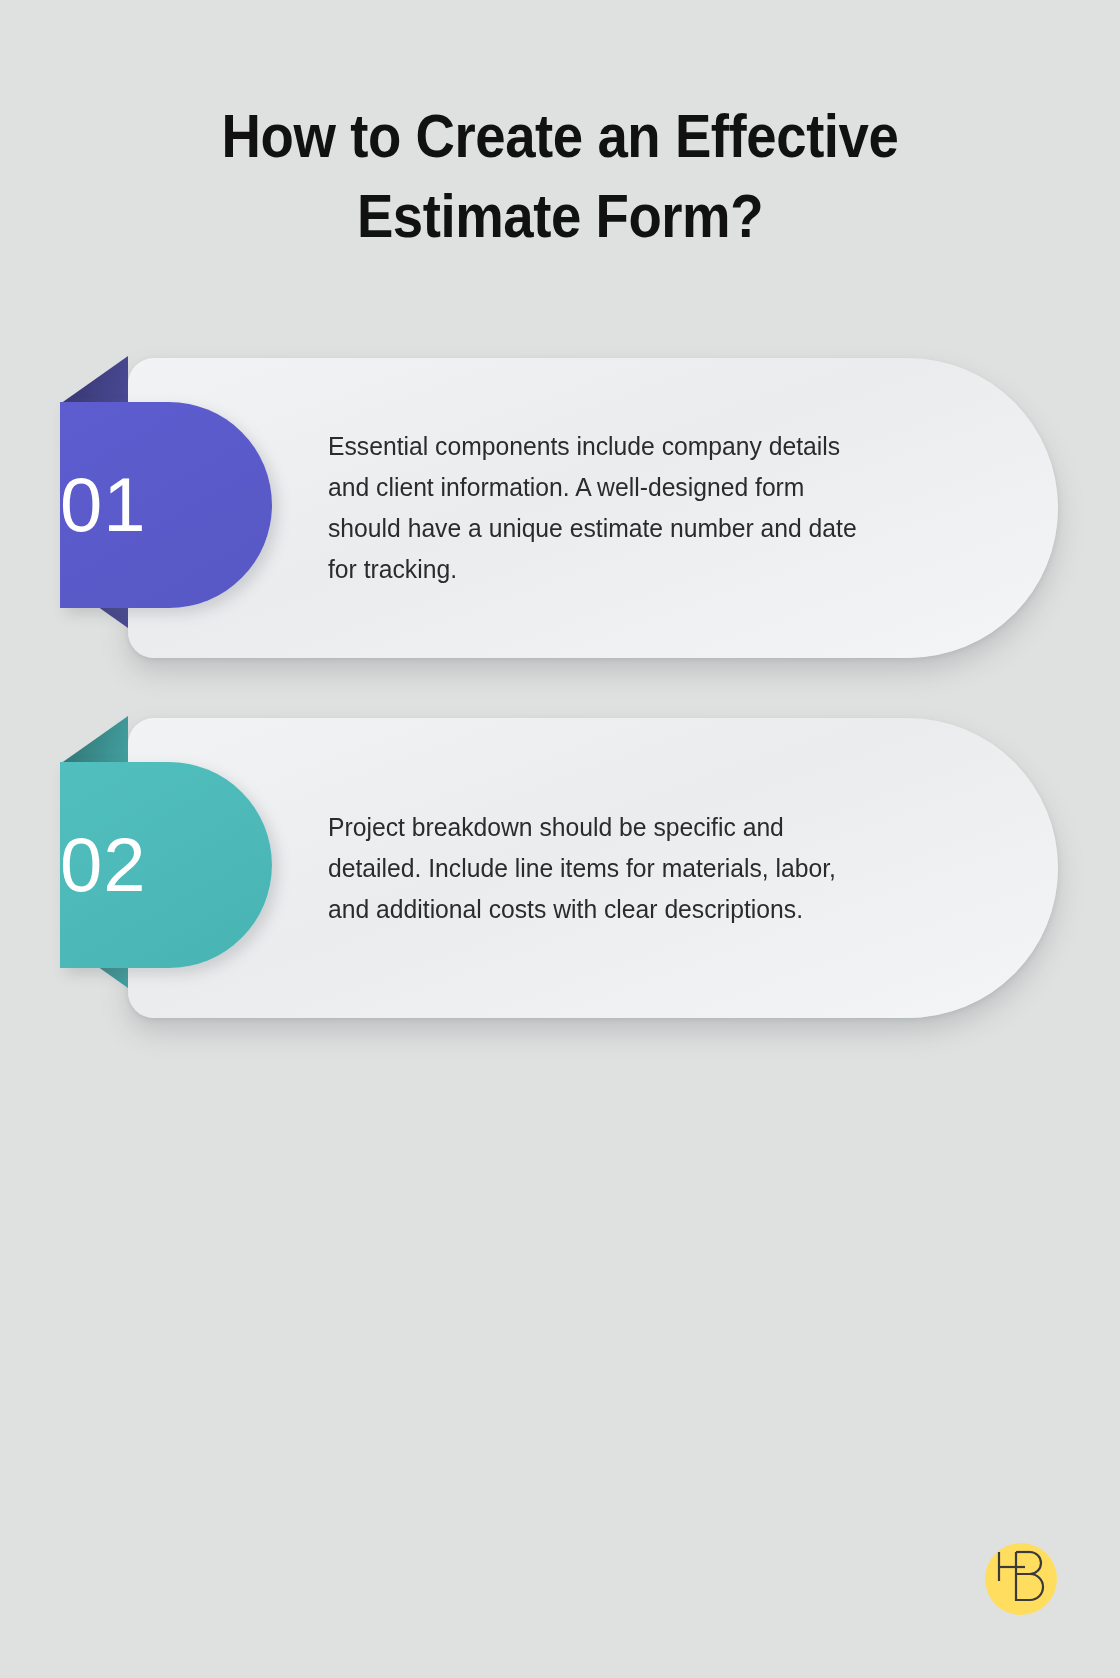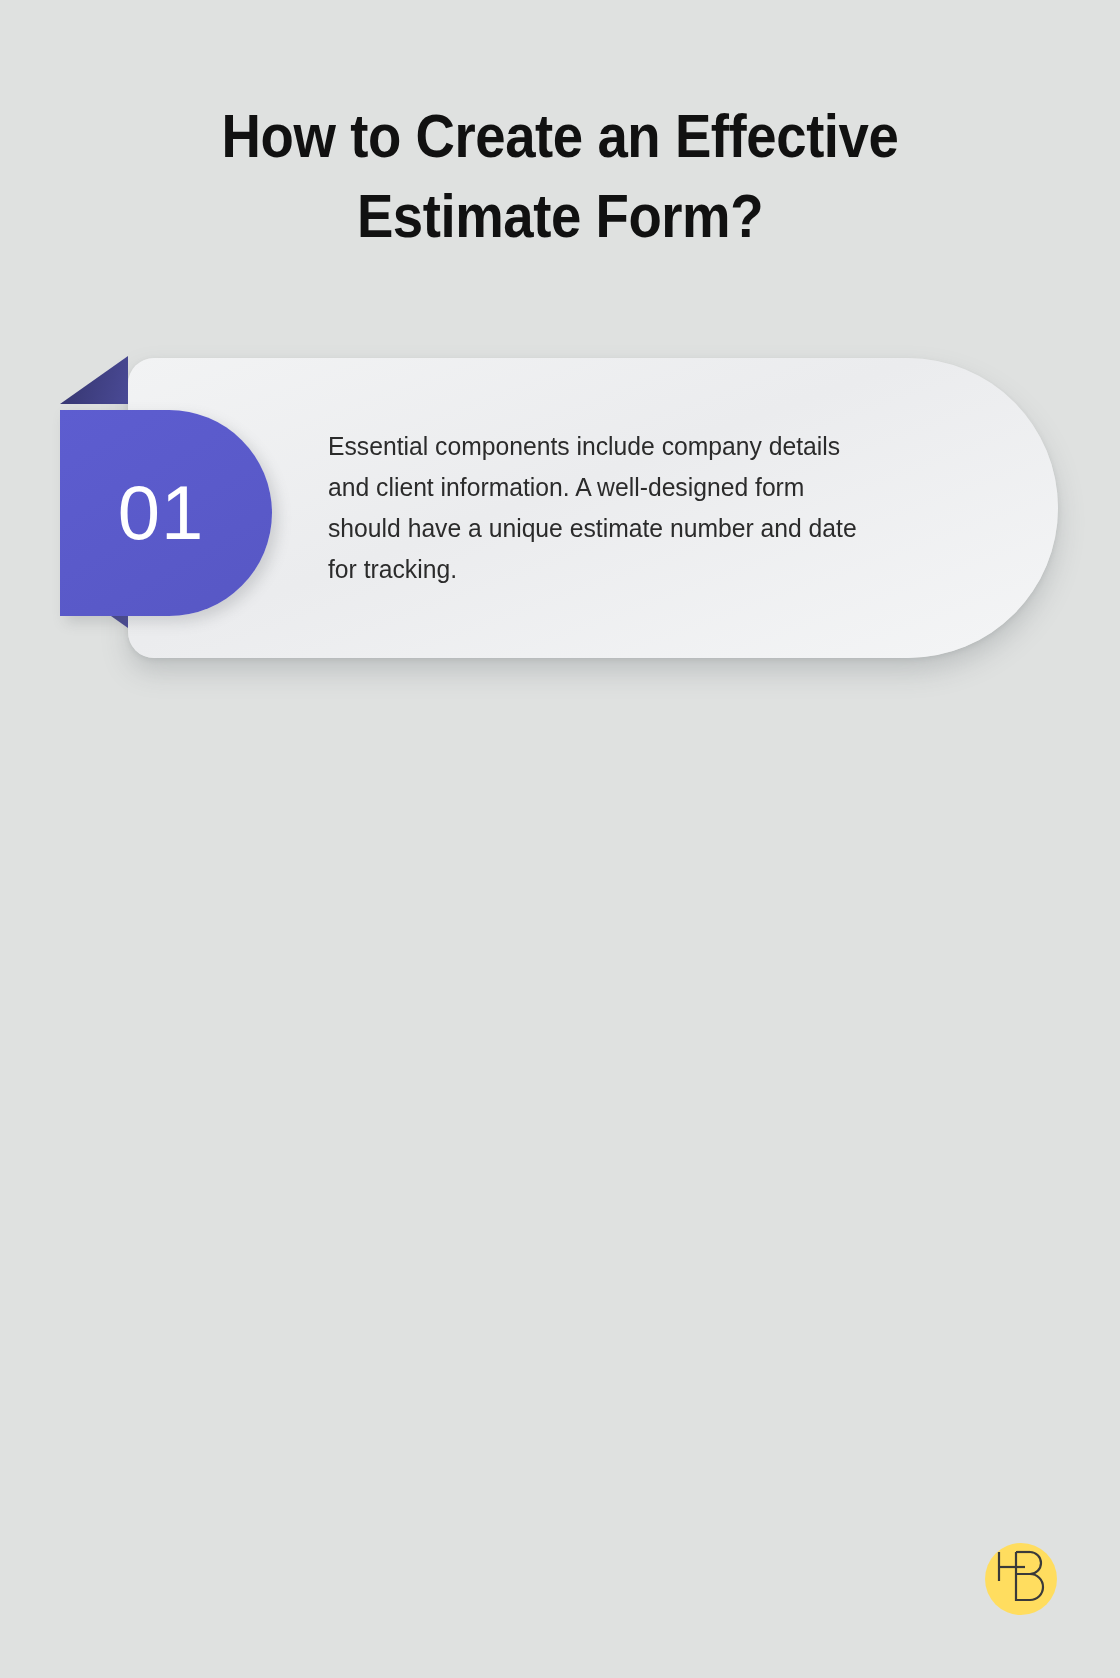--- a/index.html
+++ b/index.html
@@ -86,27 +86,26 @@
     bottom: 10px;
     width: 68px;
     height: 48px;
     clip-path: polygon(100% 0, 100% 100%, 0 0);
   }
 
   
   .badge {
     position: absolute;
     left: 0;
-    top: 72px;
+    top: 64px;
     width: 212px;
     height: 206px;
     border-radius: 0 103px 103px 0;
     display: flex;
     align-items: center;
-    justify-content: center;
     box-shadow: 6px 6px 14px rgba(90,95,100,0.22);
   }
 
   .badge-number {
     font-family: "Liberation Sans", sans-serif;
     font-weight: 300;
     font-size: 76px;
     line-height: 1;
     color: #ffffff;
     letter-spacing: 1px;
@@ -174,20 +173,31 @@
     <div class="ribbon">
       <div class="fold-top"></div>
       <div class="fold-bottom"></div>
       <div class="badge">
         <span class="badge-number">01</span>
       </div>
     </div>
     <div class="step-text">Essential components include company details and client information. A well-designed form should have a unique estimate number and date for tracking.</div>
   </div>
 
+  <div class="step c-teal">
+    <div class="card"></div>
+    <div class="ribbon">
+      <div class="fold-top"></div>
+      <div class="fold-bottom"></div>
+      <div class="badge">
+        <span class="badge-number">02</span>
+      </div>
+    </div>
+    <div class="step-text">Project breakdown should be specific and detailed. Include line items for materials, labor, and additional costs with clear descriptions.</div>
+  </div>
 
 
 </div>
 
 <div class="logo">
   <div class="logo-circle"></div>
   <svg class="logo-mark" viewBox="0 0 72 72">
     <g fill="none" stroke="#3a3a3a" stroke-width="2.2" stroke-linecap="butt">
       <line x1="14" y1="9" x2="14" y2="38"></line>
       <line x1="14" y1="24" x2="40" y2="24"></line>

